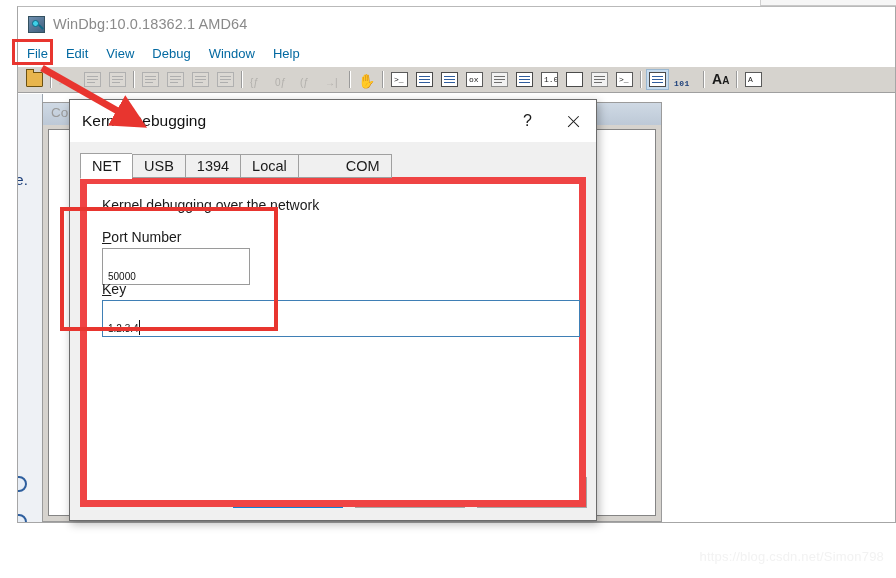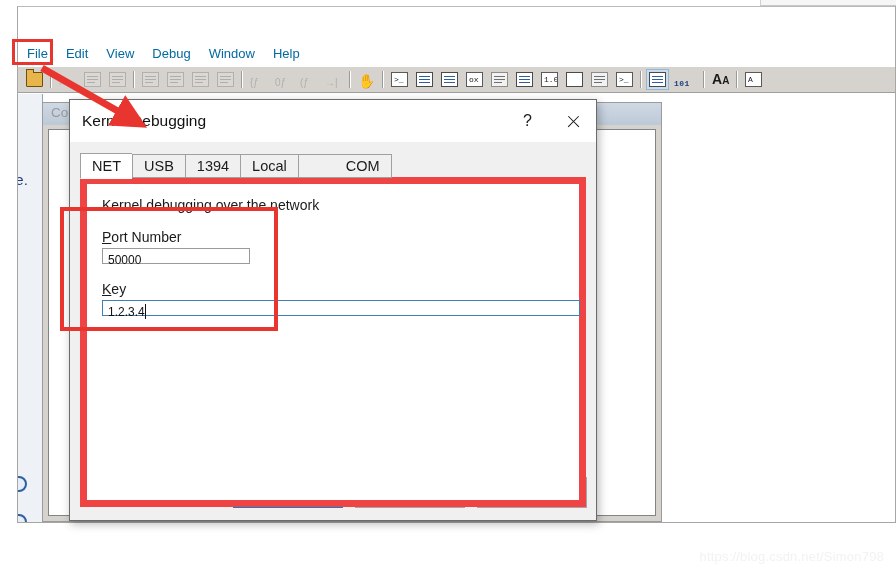--- a/index.html
+++ b/index.html
@@ -318,26 +318,26 @@
     font-size: 14px;
     color: #1a1a1a;
     white-space: nowrap;
   }
   .field-label .acc { text-decoration: underline; }
   .lbl-port { left: 15px; top: 45px; }
   .lbl-key  { left: 15px; top: 97px; }
 
   .txt {
     position: absolute;
-    font-size: 12px;
+    font-size: 10px;
     color: #111111;
     background: #ffffff;
     box-sizing: border-box;
-    padding: 2px 5px 0 5px;
-    height: 16px;
+    padding: 18px 5px 0 5px;
+    height: 37px;
     line-height: 19px;
     white-space: nowrap;
   }
   .txt-port {
     left: 15px; top: 64px;
     width: 148px;
     border: 1px solid #9a9a9a;
   }
   .txt-key {
     left: 15px; top: 116px;
@@ -418,20 +418,24 @@
 </style>
 </head>
 <body>
 
 <div id="root">
 
   <div class="top-sliver"></div>
 
   <div class="win-outer">
 
+    <div class="win-titlebar">
+      <div class="app-icon"></div>
+      <div class="win-title">WinDbg:10.0.18362.1 AMD64</div>
+    </div>
 
     <div class="menubar">
       <div class="menu-item">File</div>
       <div class="menu-item">Edit</div>
       <div class="menu-item">View</div>
       <div class="menu-item">Debug</div>
       <div class="menu-item">Window</div>
       <div class="menu-item">Help</div>
     </div>
 

